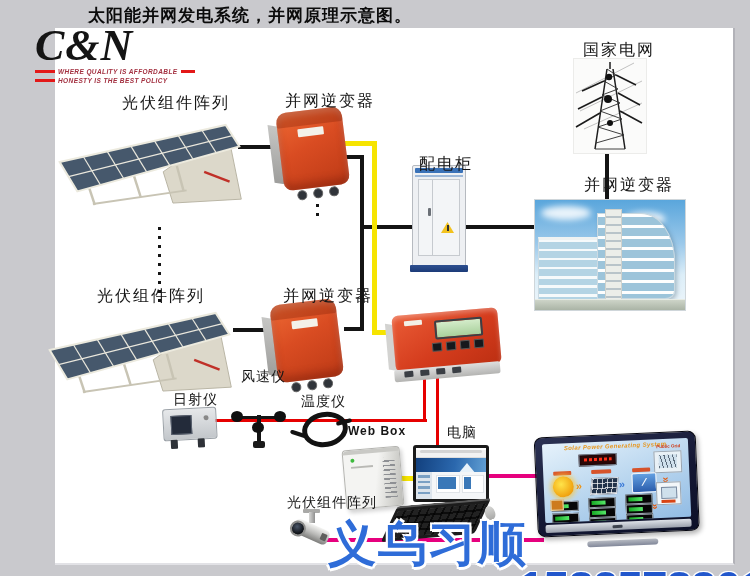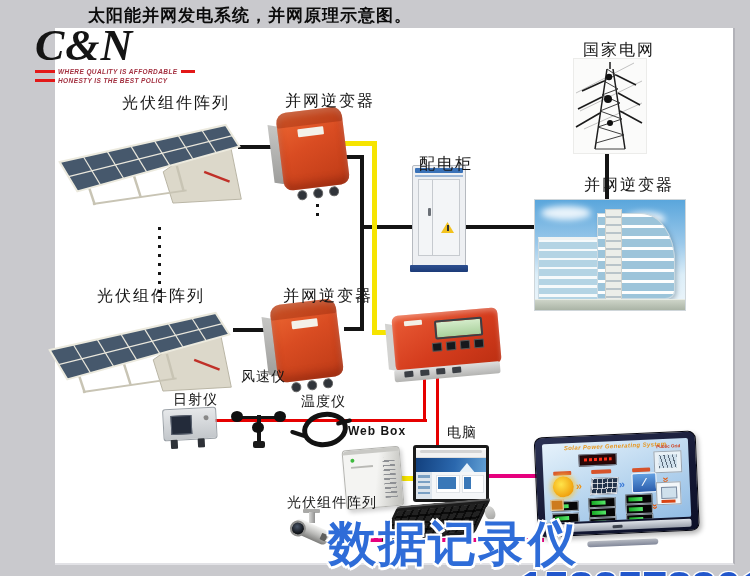--- a/index.html
+++ b/index.html
@@ -536,15 +536,15 @@
   <div class="lbl" style="left:584px;top:175px">并网逆变器</div>
   <div class="lbl" style="left:97px;top:286px">光伏组件阵列</div>
   <div class="lbl" style="left:283px;top:286px">并网逆变器</div>
   <div class="lbl small" style="left:173px;top:391px">日射仪</div>
   <div class="lbl small" style="left:241px;top:368px">风速仪</div>
   <div class="lbl small" style="left:301px;top:393px">温度仪</div>
   <div class="lbl small" style="left:447px;top:424px">电脑</div>
   <div class="lbl en" style="left:348px;top:424px">Web Box</div>
   <div class="lbl small" style="left:287px;top:494px">光伏组件阵列</div>
 
-  <div class="wm-name">数据记录仪</div>
+  <div class="wm-name">义乌习顺</div>
   <div class="wm-phone">15825783012</div>
 </div>
 
 </body></html>

